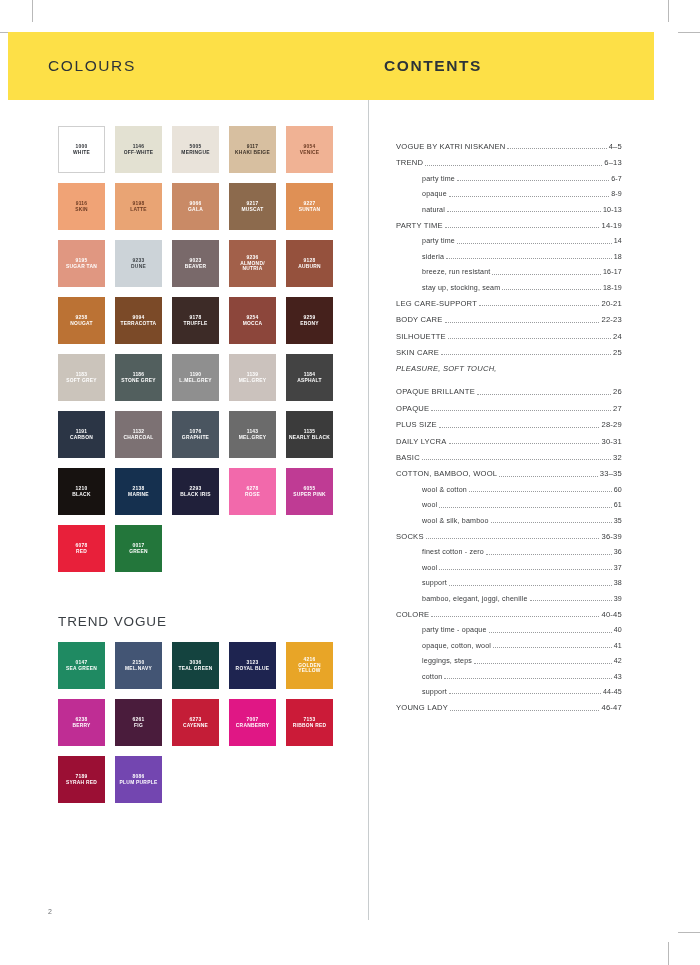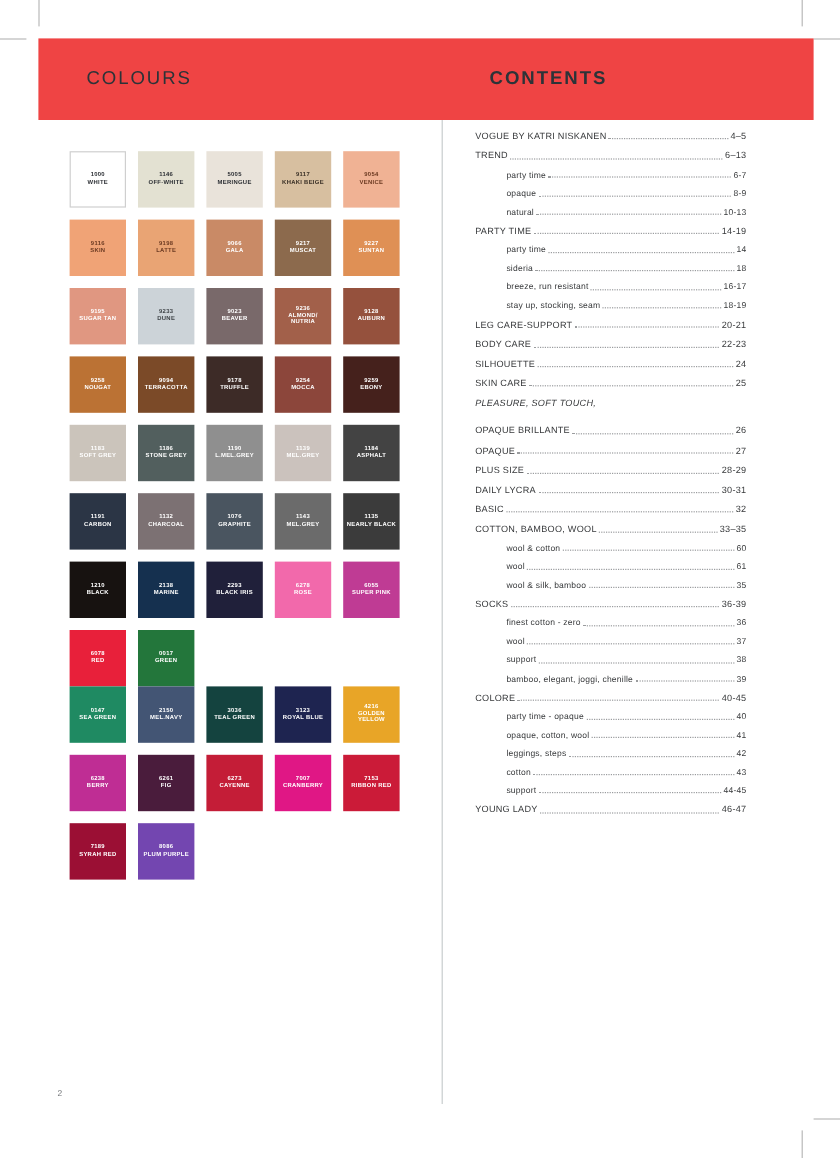--- a/index.html
+++ b/index.html
@@ -19,25 +19,25 @@
   .crop {
     position: absolute;
     background: #b9b9b9;
   }
   .crop.h { height: 1px; }
   .crop.v { width: 1px; }
 
   
   #header-band {
     position: absolute;
-    left: 32px;
+    left: 8px;
     top: 32px;
     width: 646px;
     height: 68px;
-    background: #ef4444;
+    background: #fde047;
   }
   .band-title {
     position: absolute;
     top: 50%;
     transform: translateY(-50%);
     color: #2c3338;
     font-size: 15.5px;
     letter-spacing: 1.6px;
     font-weight: 400;
     white-space: nowrap;
@@ -94,21 +94,21 @@
     font-size: 13.5px;
     letter-spacing: 0.9px;
     color: #3a3f44;
     font-weight: 400;
   }
 
   
   #contents-column {
     position: absolute;
     left: 396px;
-    top: 109px;
+    top: 142px;
     width: 226px;
   }
   .toc-row {
     display: flex;
     align-items: flex-end;
     font-size: 7.3px;
     color: #37393b;
     margin-bottom: 7.4px;
     letter-spacing: 0.18px;
     white-space: nowrap;
@@ -305,20 +305,21 @@
       </div>
       <div class="swatch" style="background: rgb(232, 32, 58); color: rgb(255, 255, 255);">
         <span class="sw-code">6078</span>
         <span class="sw-name">RED</span>
       </div>
       <div class="swatch" style="background: rgb(35, 118, 59); color: rgb(255, 255, 255);">
         <span class="sw-code">0017</span>
         <span class="sw-name">GREEN</span>
       </div>
     </div>
+  <div id="trend-vogue-heading">TREND VOGUE</div>
   <div class="swatch-grid" id="trend-swatch-grid">
       <div class="swatch" style="background: rgb(31, 138, 98); color: rgb(255, 255, 255);">
         <span class="sw-code">0147</span>
         <span class="sw-name">SEA GREEN</span>
       </div>
       <div class="swatch" style="background: rgb(67, 85, 116); color: rgb(255, 255, 255);">
         <span class="sw-code">2150</span>
         <span class="sw-name">MEL.NAVY</span>
       </div>
       <div class="swatch" style="background: rgb(20, 67, 63); color: rgb(255, 255, 255);">

